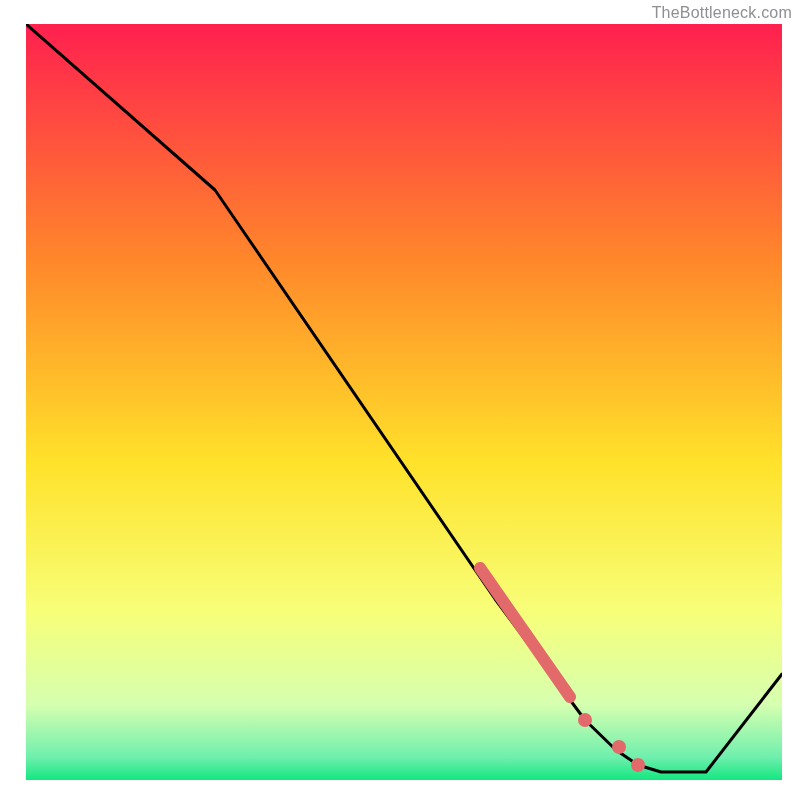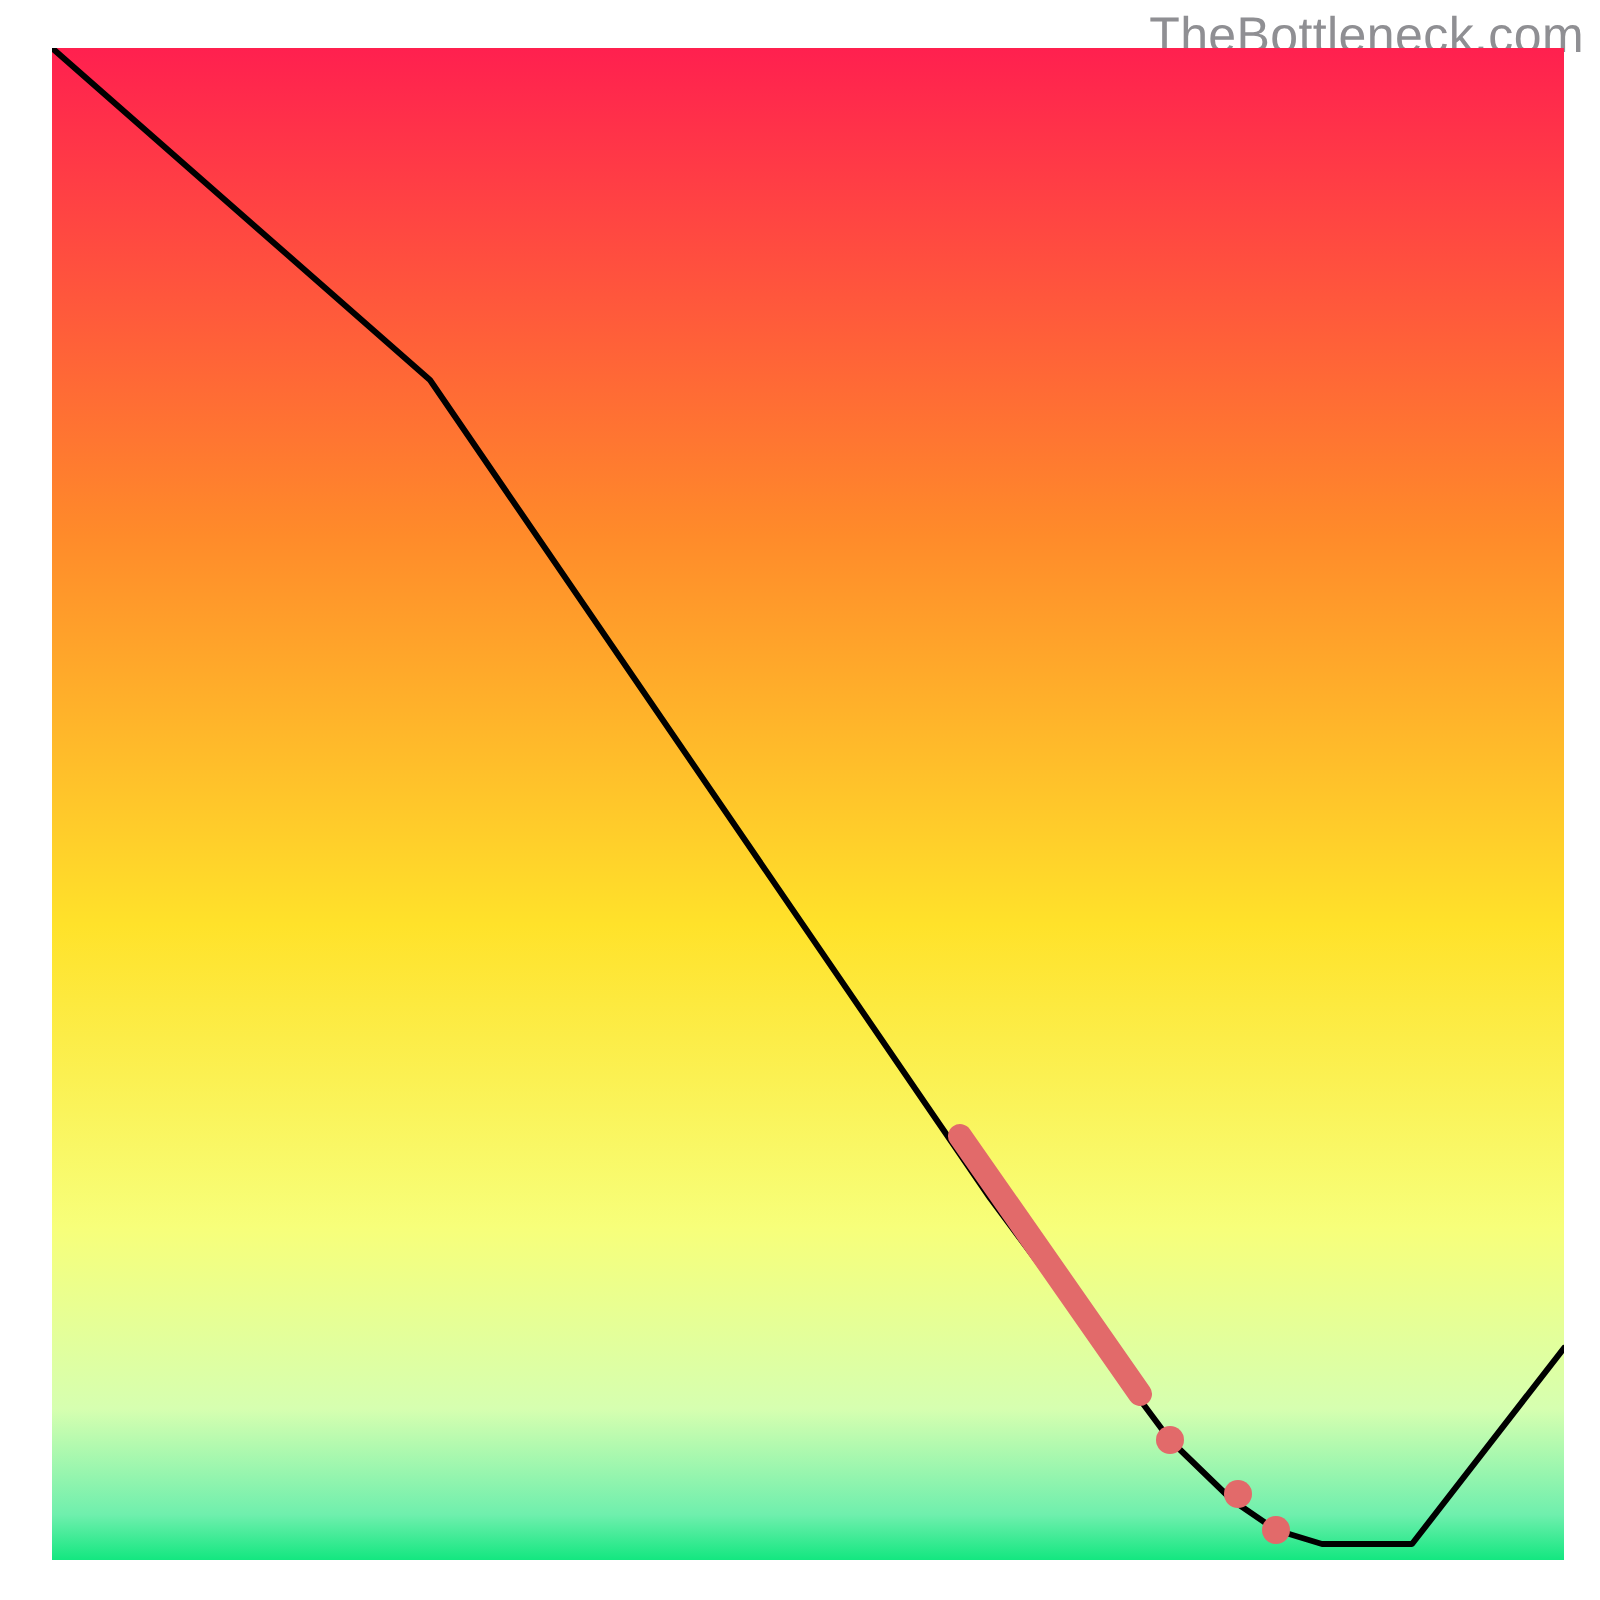--- a/index.html
+++ b/index.html
@@ -26,21 +26,21 @@
   .plot-area svg {
     display: block;
     width: 100%;
     height: 100%;
   }
   .watermark {
     position: absolute;
     top: 4px;
     right: 8px;
     color: #8f8f93;
-    font-size: 25px;
+    font-size: 16px;
     font-weight: 500;
     letter-spacing: 0.2px;
     user-select: none;
   }
 </style>
 </head>
 <body>
 
 <div class="canvas">
 

